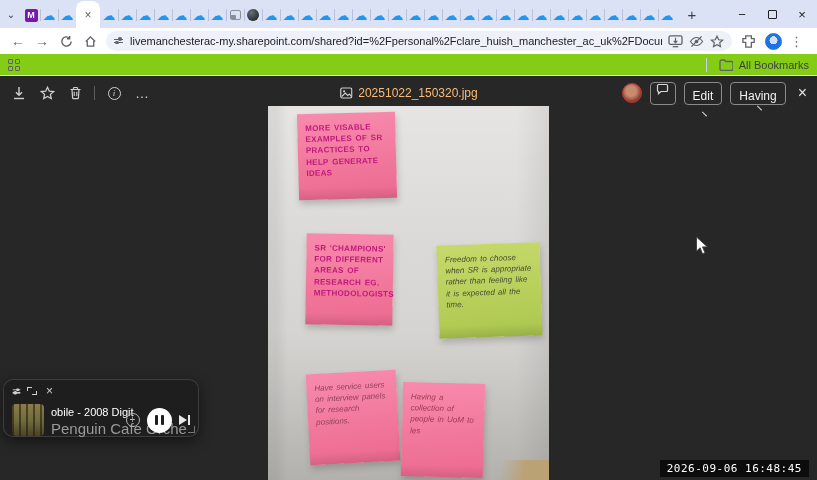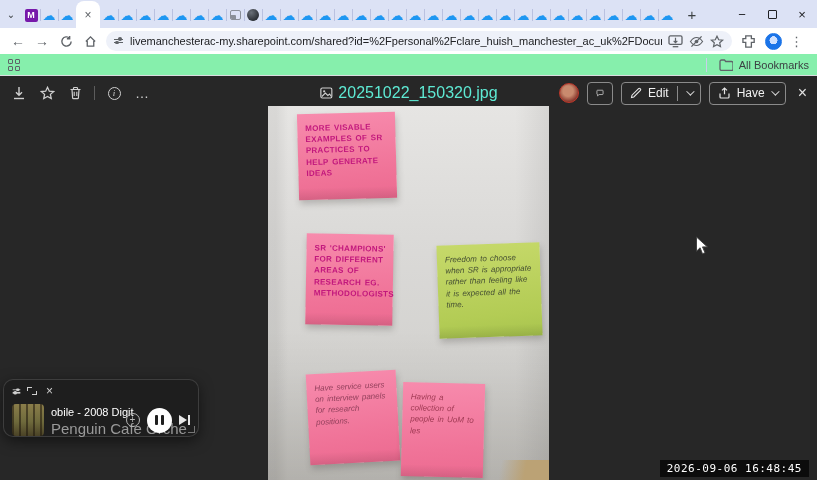--- a/index.html
+++ b/index.html
@@ -35,38 +35,38 @@
   .tune-ic i::after { content:""; position:absolute; top:-1.3px; width:3.6px; height:3.6px; border-radius:50%; background:#5f6368; }
   .tune-ic i:first-child::after { right:1px; } .tune-ic i:last-child::after { left:1px; }
   .url { font-size:11px; color:#202124; white-space:nowrap; overflow:hidden; flex:1; }
   .omni-icons { display:flex; align-items:center; gap:6px; margin-left:6px; }
   .omni-icons svg { display:block; }
   .nav-right { display:flex; align-items:center; gap:8px; margin-left:10px; }
   .profile-dot { width:17px; height:17px; border-radius:50%; background:radial-gradient(circle at 50% 42%, #cfe0ff 0 34%, #1a73e8 36%); border:1.5px solid #1a73e8; }
   .dots-v { color:#5f6368; font-size:13px; letter-spacing:0; }
 
   
-  .bookbar { position:absolute; left:0; top:54px; width:817px; height:22px; background:#86efac; border-bottom:1px solid #dadce0; display:flex; align-items:center; padding:0 8px; }
+  .bookbar { position:absolute; left:0; top:54px; width:817px; height:22px; background:#84cc16; border-bottom:1px solid #dadce0; display:flex; align-items:center; padding:0 8px; }
   .apps-grid { display:grid; grid-template-columns:5px 5px; grid-gap:2px; }
   .apps-grid i { width:5px; height:5px; border:1.3px solid #5f6368; border-radius:1px; }
   .book-right { margin-left:auto; display:flex; align-items:center; gap:6px; }
   .book-sep { width:1px; height:14px; background:#c8d0ea; margin-right:6px; }
   .allbook-label { font-size:11px; color:#3c4043; }
 
   
   .viewer-toolbar { position:absolute; left:0; top:76px; width:817px; height:34px; display:flex; align-items:center; padding:0 10px; color:#d6d6d6; }
   .vt-left { display:flex; align-items:center; gap:10px; }
   .vt-ic { width:18px; height:18px; display:flex; align-items:center; justify-content:center; font-size:14px; color:#d0d0d0; }
   .vt-div { width:1px; height:14px; background:#5c5c5c; }
   .info-circle { width:13px; height:13px; border:1.3px solid #cfcfcf; border-radius:50%; font-size:9px; display:flex; align-items:center; justify-content:center; font-family:"Liberation Serif",serif; font-style:italic; }
   .vt-center { position:absolute; left:50%; transform:translateX(-50%); display:flex; align-items:center; gap:6px; }
-  .vt-filename { font-size:16px; color:#5eead4; }
+  .vt-filename { font-size:12px; color:#fdba74; }
   .vt-right { margin-left:auto; display:flex; align-items:center; gap:8px; }
   .avatar { width:20px; height:20px; border-radius:50%; background:radial-gradient(circle at 45% 40%, #c98a6e 0 35%, #8a3b30 70%, #5e1f20); border:1.5px solid #c0392b; }
-  .pill-btn { height:23px; border:1px solid #8a8a8a; border-radius:4px; background:transparent; color:#f1f1f1; font-size:12px; display:flex; align-items:center; padding:0 8px; gap:6px; font-family:"Liberation Sans",sans-serif; }
+  .pill-btn { height:23px; border:1px solid #8a8a8a; border-radius:4px; background:transparent; color:#f1f1f1; font-size:12px; display:flex; align-items:center; padding:0 8px; gap:6px; font-family:"Liberation Sans",sans-serif;flex-direction:column; }
   .btn-innerdiv { width:1px; height:15px; background:#8a8a8a; margin:0 2px; }
   .chev { width:6px; height:6px; border-right:1.4px solid #d9d9d9; border-bottom:1.4px solid #d9d9d9; transform:rotate(45deg) translateY(-2px); }
   .comment-btn { width:26px; height:23px; }
   .vt-close { font-size:16px; color:#e3e3e3; margin-left:4px; }
 
   
   .photo { position:absolute; left:268px; top:106px; width:281px; height:374px;
     background:
       linear-gradient(180deg, rgba(0,0,0,0) 60%, rgba(0,0,0,.10) 100%),
       linear-gradient(90deg, rgba(0,0,0,.06) 0 8px, rgba(0,0,0,0) 20px 88%, rgba(0,0,0,.07) 100%),
@@ -353,21 +353,21 @@
         </svg>
       <span>Edit</span>
       <span class="btn-innerdiv"></span>
       <span class="chev"></span>
     </span>
     <span class="pill-btn">
       <svg width="13" height="12" viewBox="0 0 13 12">
           <path d="M2 6.5v3.5c0 .6.4 1 1 1h7c.6 0 1-.4 1-1V6.5" fill="none" stroke="#e6e6e6" stroke-width="1.2"></path>
           <path d="M6.5 1.2v6M4 3.4 6.5 1 9 3.4" fill="none" stroke="#e6e6e6" stroke-width="1.2"></path>
         </svg>
-      <span>Have</span>
+      <span>Having</span>
       <span class="chev"></span>
     </span>
     <span class="vt-close">×</span>
   </div>
 </div>
 
 <div class="photo">
   <div class="desk"></div>
   <div class="note pink n1">
       <span class="note-text marker">MORE VISABLE EXAMPLES OF SR PRACTICES TO HELP GENERATE IDEAS</span>

